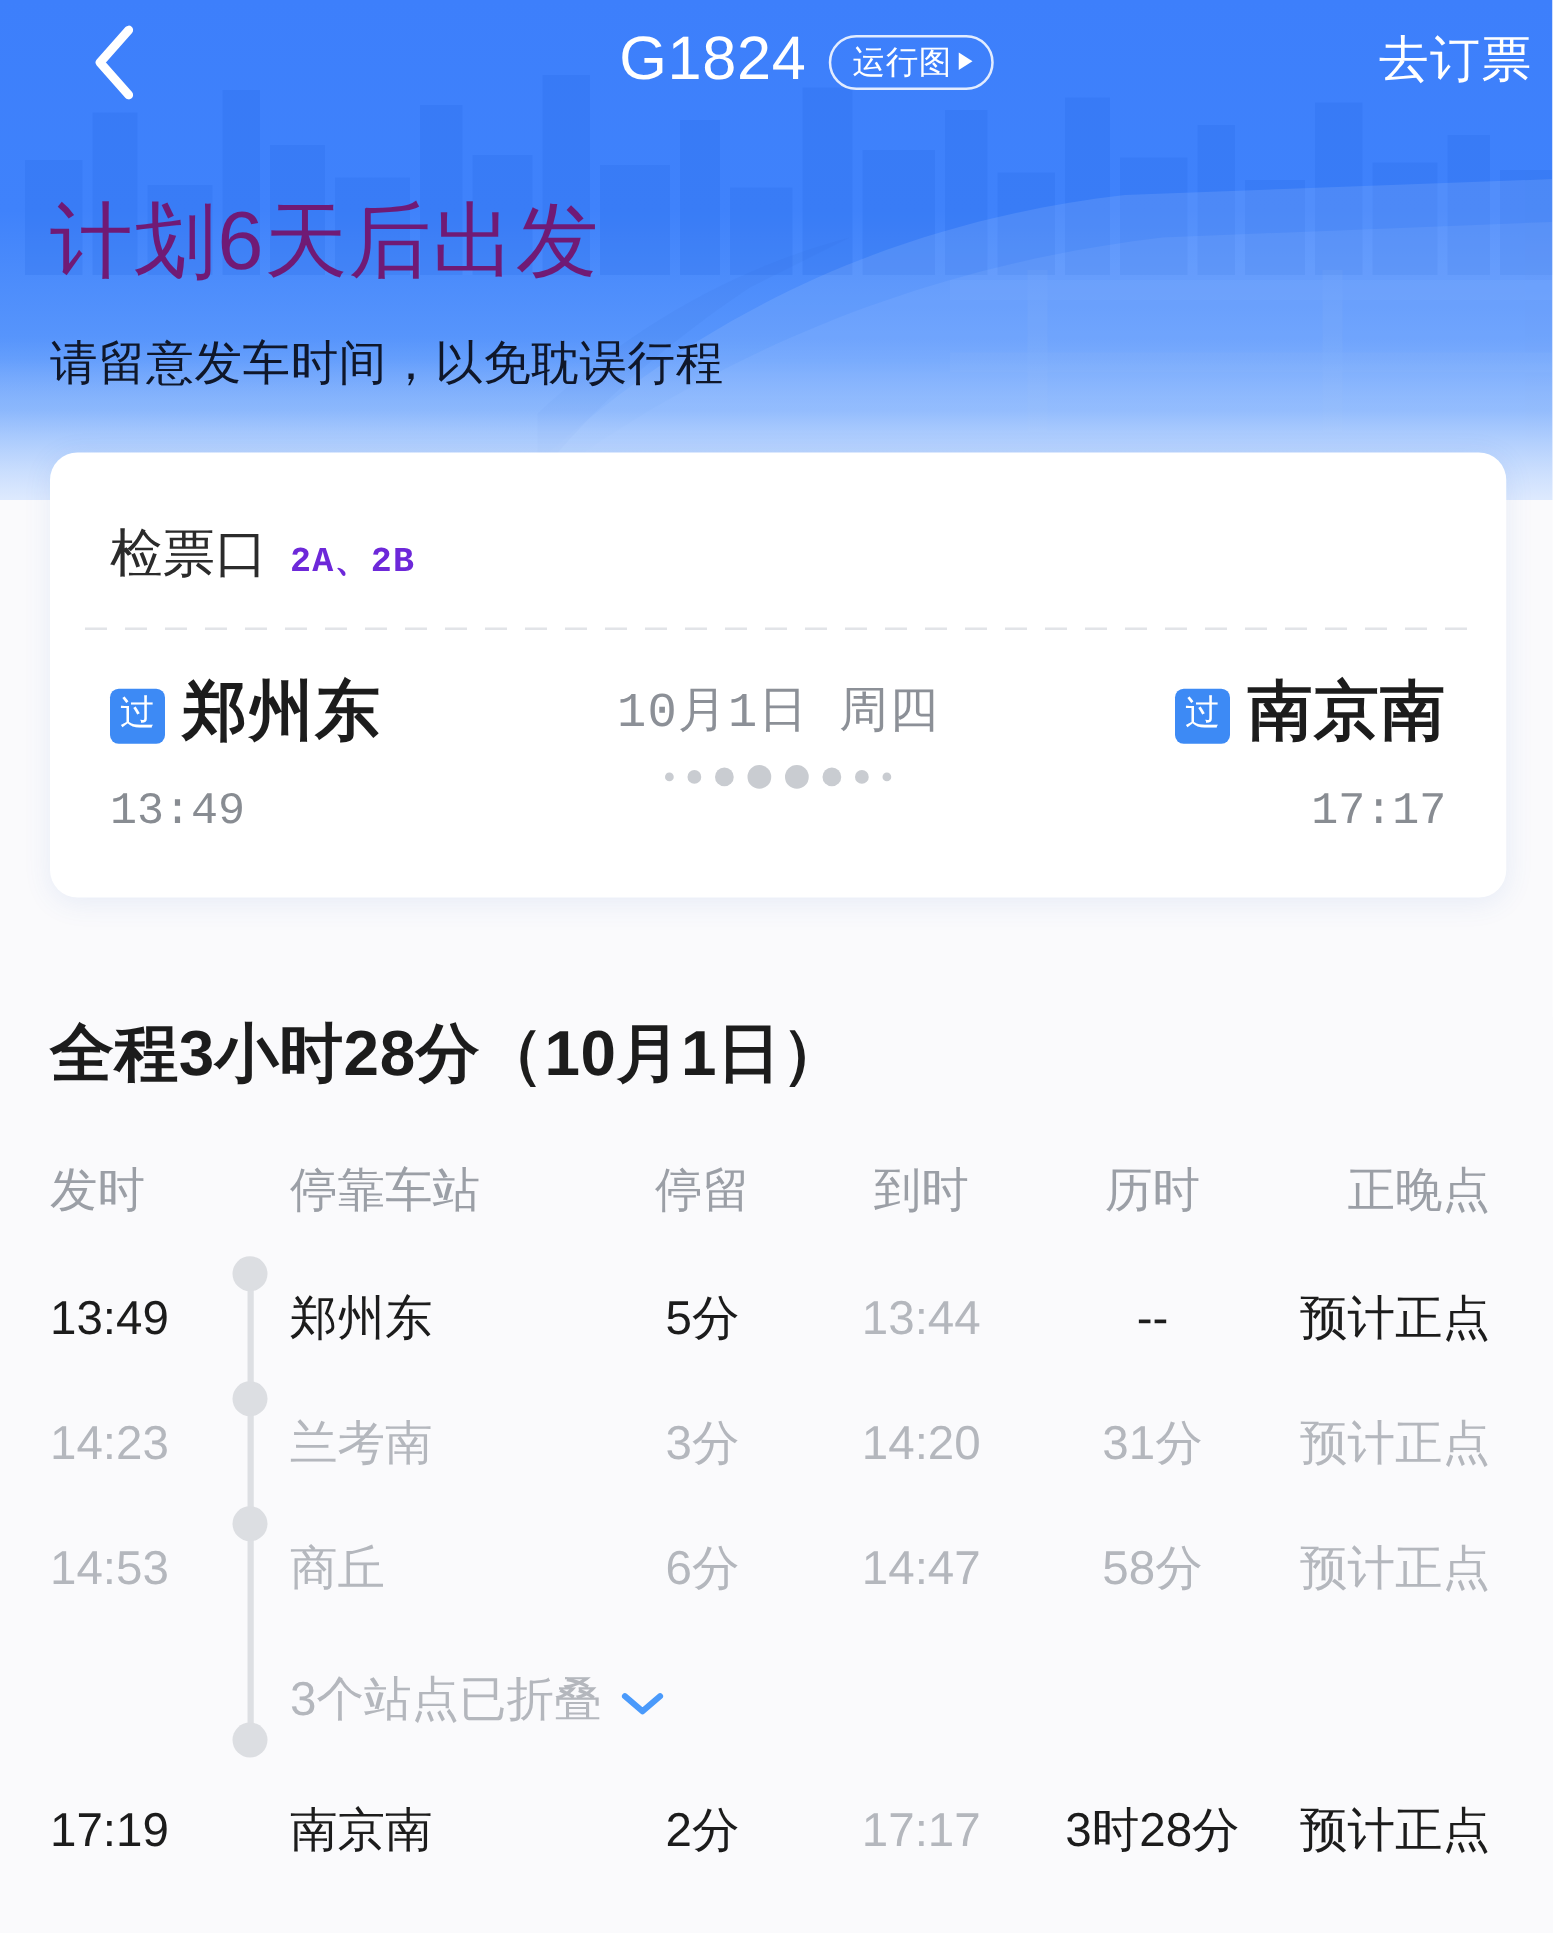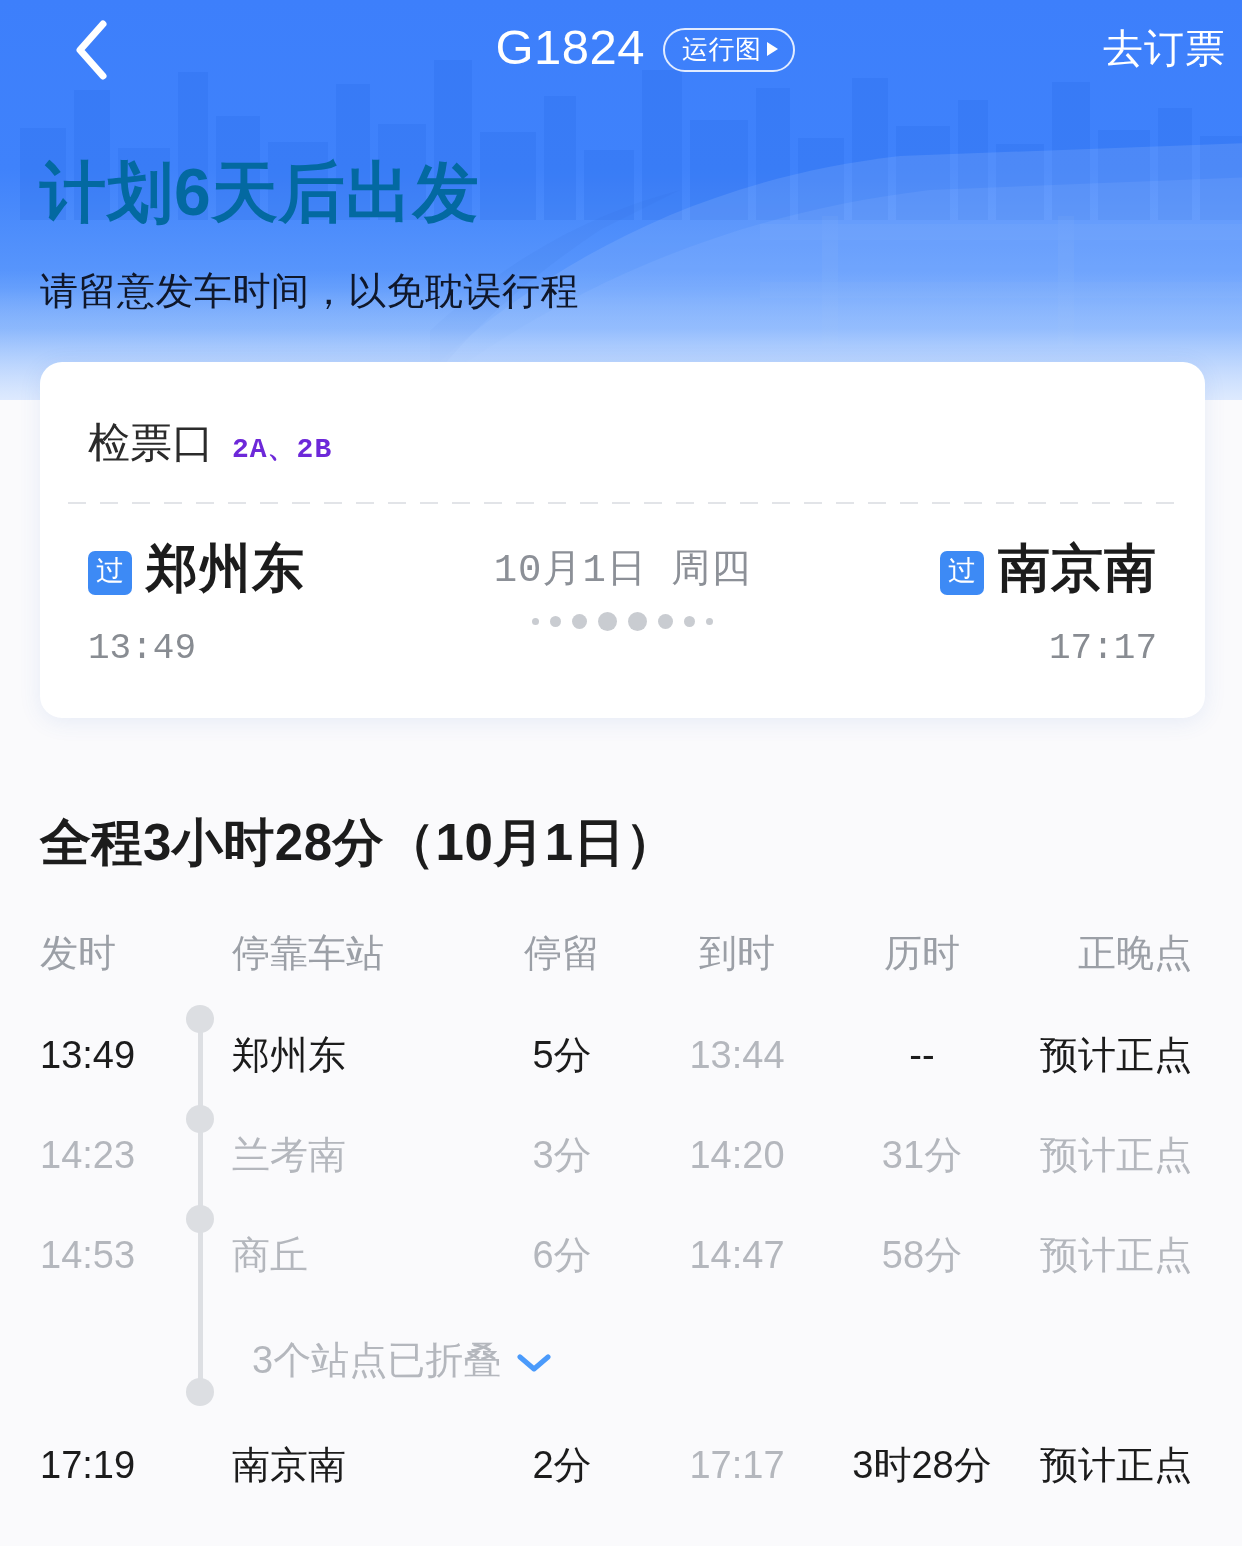--- a/index.html
+++ b/index.html
@@ -103,24 +103,24 @@
     color: #ffffff;
     font-size: 40px;
     line-height: 52px;
     cursor: pointer;
     letter-spacing: 1px;
   }
 
   .hero-h1 {
     position: absolute;
     left: 40px; top: 150px;
-    color: #0369a1;
+    color: #701a75;
     font-size: 66px;
     line-height: 84px;
-    font-weight: 700;
+    font-weight: 400;
     letter-spacing: 1px;
     z-index: 6;
   }
   .hero-sub {
     position: absolute;
     left: 40px; top: 252px;
     color: #0f172a;
     font-size: 38px;
     line-height: 54px;
     font-weight: 400;
@@ -280,21 +280,21 @@
     border-radius: 3px;
   }
   .tl-dot {
     position: absolute;
     left: 0;
     width: 28px; height: 28px;
     border-radius: 50%;
     background: #dcdee2;
   }
 
-  .collapse-row { position: relative; width: 1055px; height: 110px; margin-left: 20px; }
+  .collapse-row { position: relative; width: 1055px; height: 110px; }
   .collapse-btn {
     position: absolute;
     left: 232px; top: 0;
     height: 100%;
     display: flex; align-items: center; gap: 16px;
     cursor: pointer;
   }
   .collapse-txt {
     font-size: 38px; line-height: 48px; color: #b4b7bd;
   }

